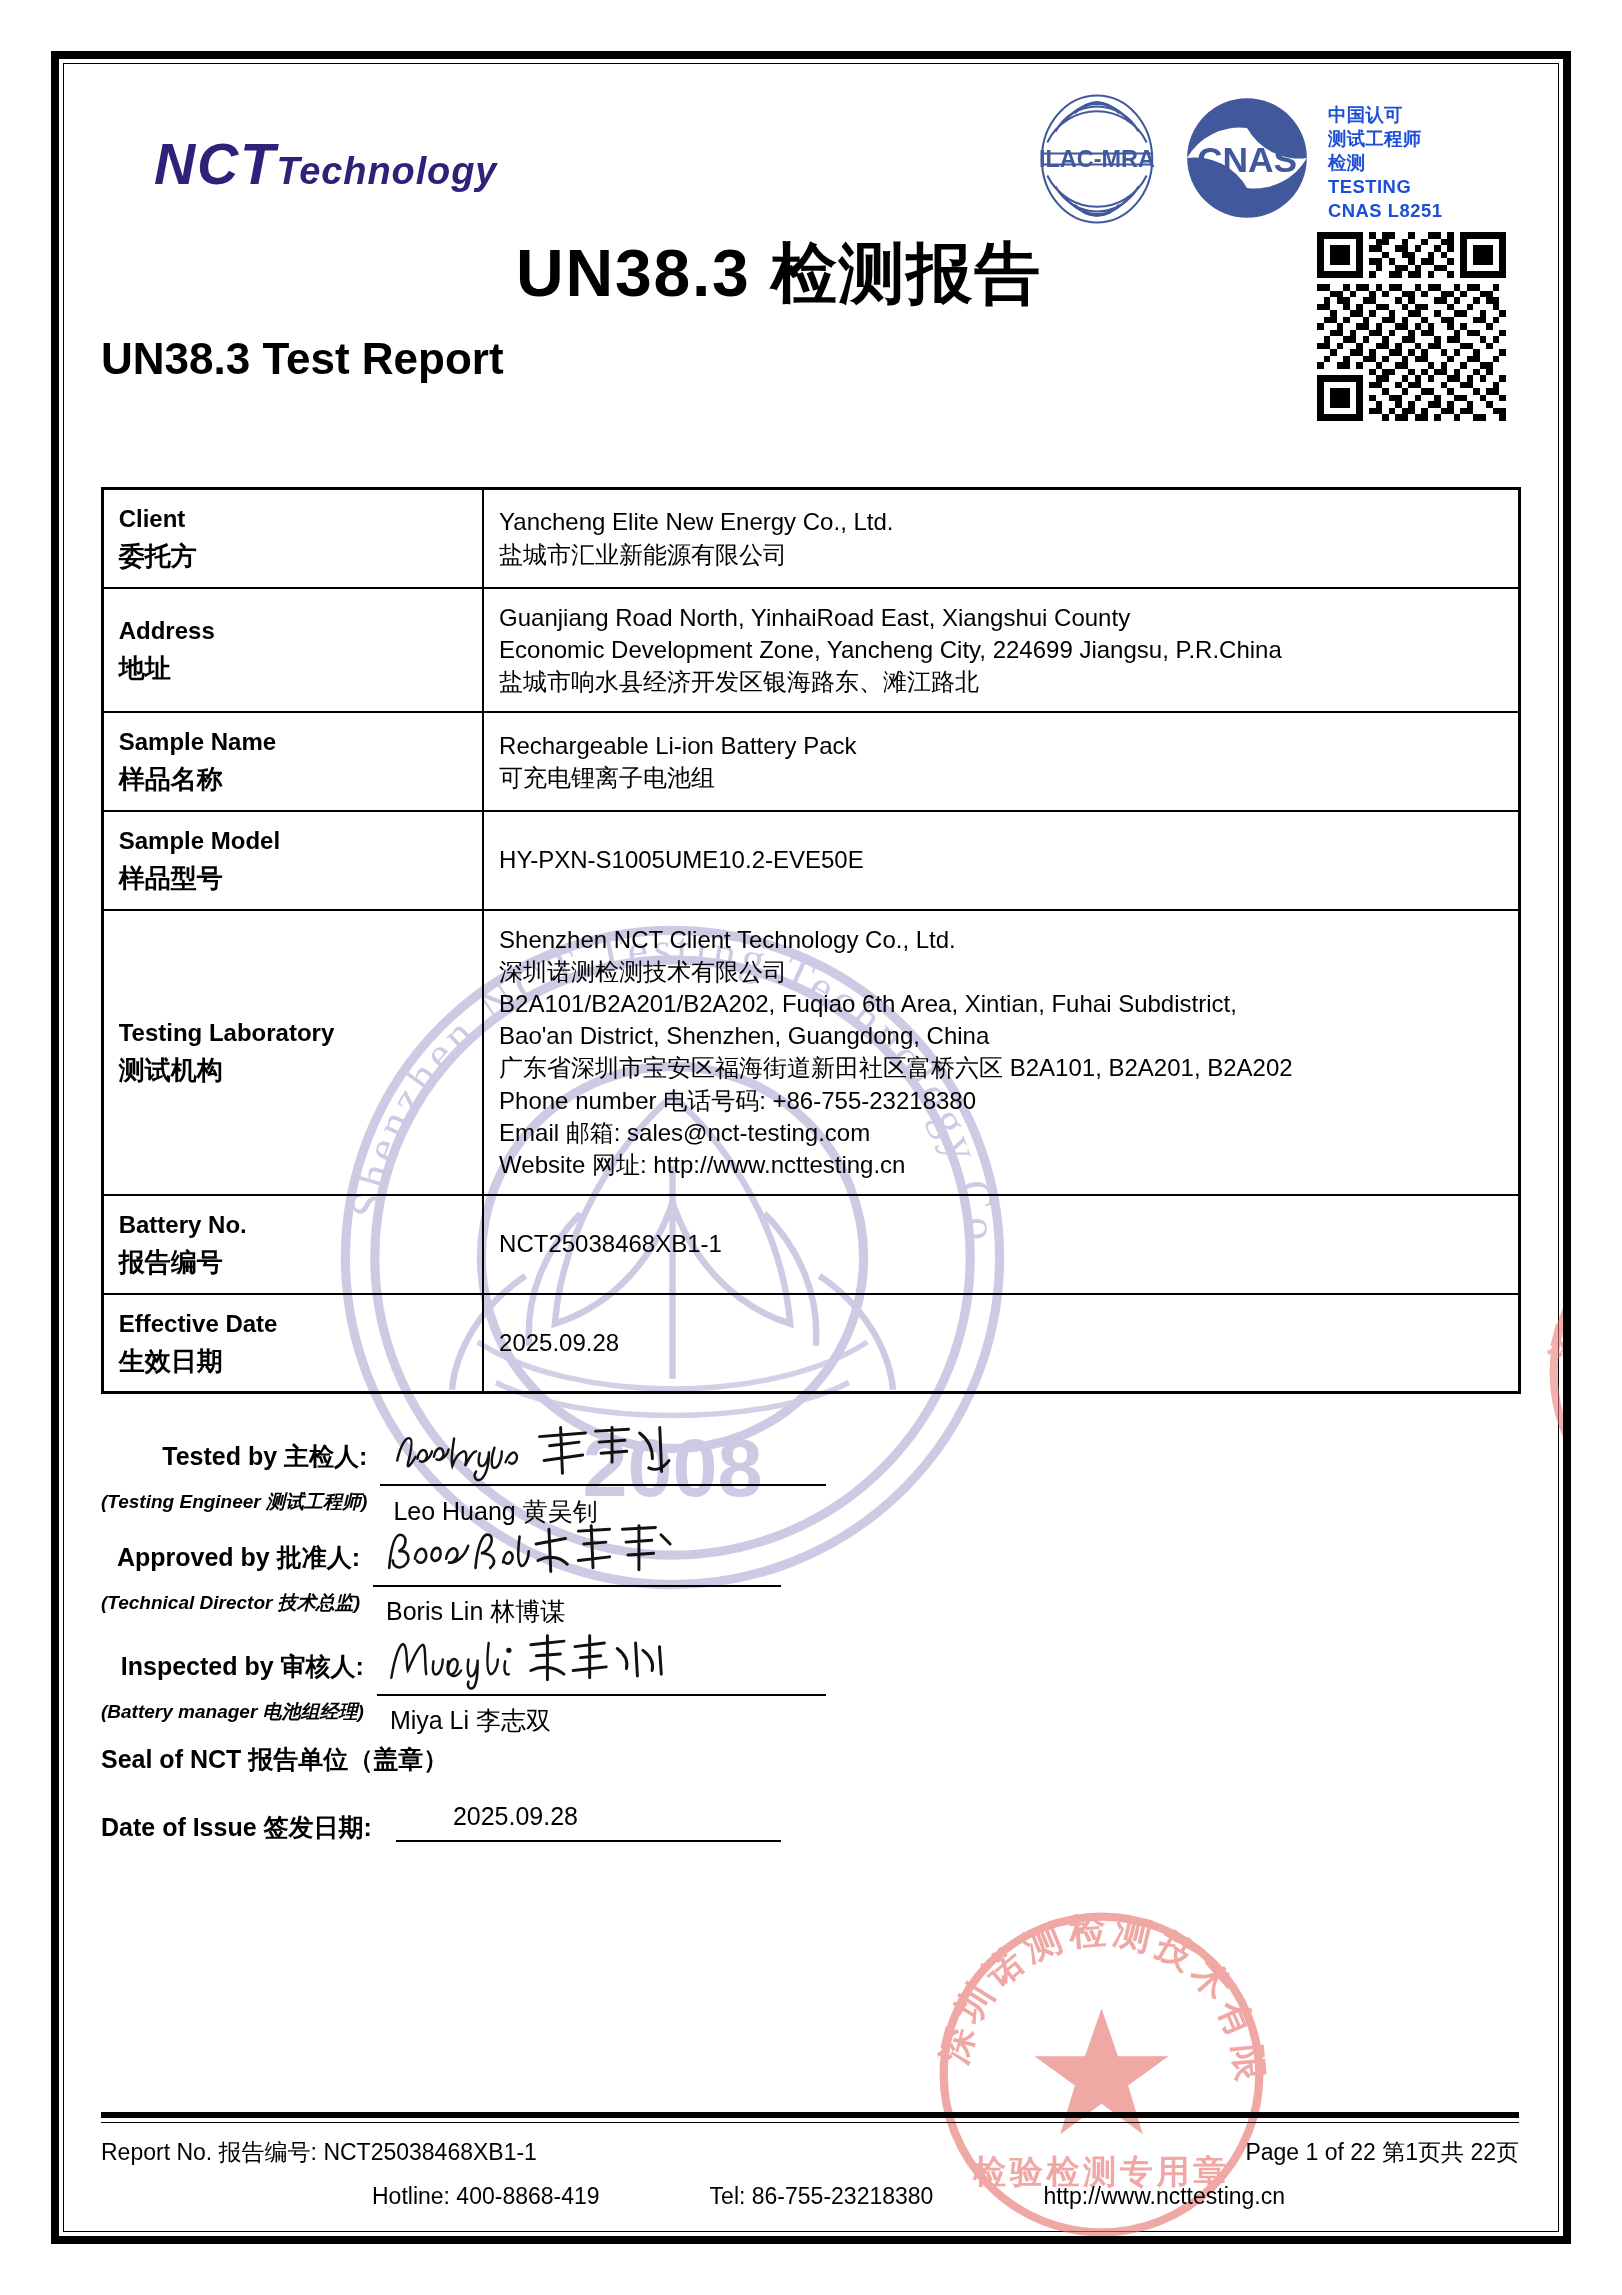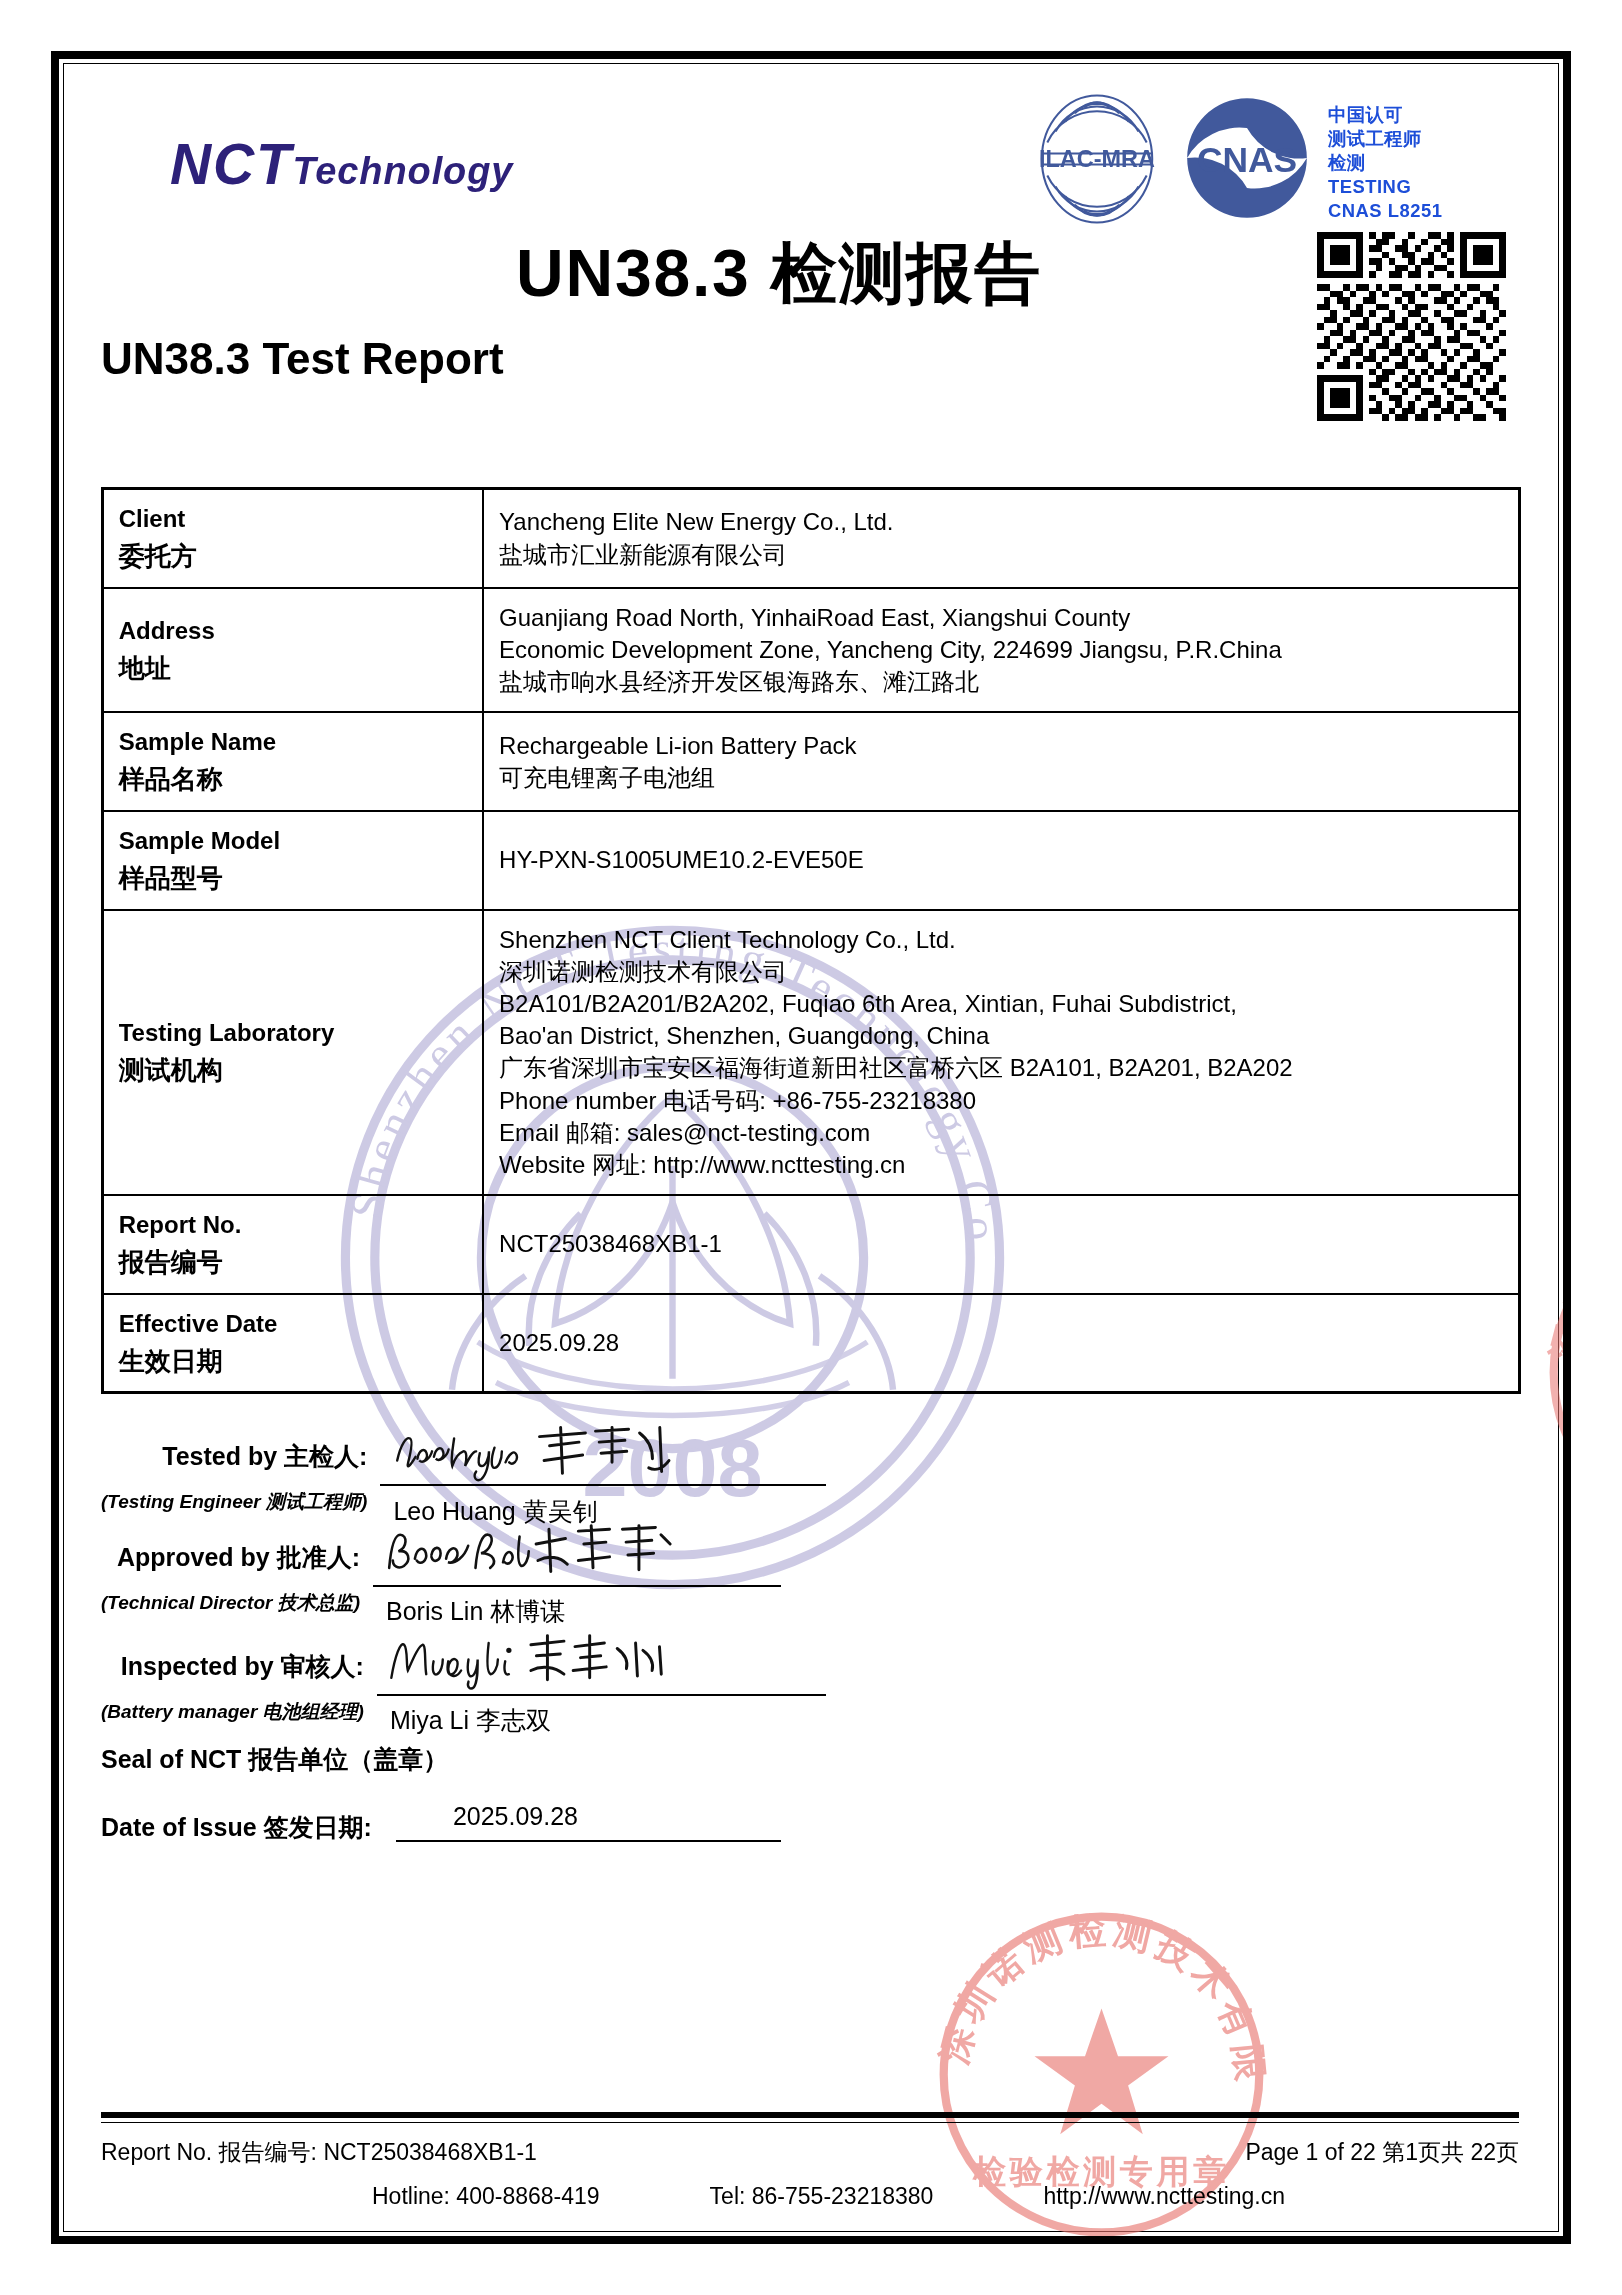--- a/index.html
+++ b/index.html
@@ -32,21 +32,21 @@
   .seal-red{position:absolute;width:367px;height:367px;opacity:.62;}
   .seal-red svg{width:100%;height:100%;}
   .seal-bottom{left:859px;top:1832px;width:367px;height:367px;}
   .seal-right{left:1469px;top:1130px;width:367px;height:367px;opacity:.55;}
 
   .layer-top{position:relative;z-index:3;}
 
   
   .header{position:relative;height:147px;}
   .logo{
-    position:absolute;left:69px;top:48px;
+    position:absolute;left:53px;top:48px;
     font-style:italic;font-weight:bold;color:#2d2179;
     letter-spacing:-0.9px;white-space:nowrap;
   }
   .logo .big{font-size:57px;letter-spacing:1.8px;}
   .logo .small{font-size:38px;letter-spacing:0.9px;}
 
   .accred{position:absolute;left:927px;top:7.3px;display:flex;align-items:flex-start;gap:13px;}
   .ilac{width:138px;height:138px;}
   .cnas-mark{width:136px;height:136px;}
   .accred-txt{
@@ -518,21 +518,21 @@
             <div>B2A101/B2A201/B2A202, Fuqiao 6th Area, Xintian, Fuhai Subdistrict,</div>
             <div>Bao'an District, Shenzhen, Guangdong, China</div>
             <div>广东省深圳市宝安区福海街道新田社区富桥六区 B2A101, B2A201, B2A202</div>
             <div>Phone number 电话号码: +86-755-23218380</div>
             <div>Email 邮箱: sales@nct-testing.com</div>
             <div>Website 网址: http://www.ncttesting.cn</div>
           </td>
         </tr>
         <tr>
           <td class="lbl">
-            <span>Report No.</span>
+            <span>Battery No.</span>
             <span class="cn">报告编号</span>
           </td>
           <td class="val">
             <div>NCT25038468XB1-1</div>
           </td>
         </tr>
         <tr>
           <td class="lbl">
             <span>Effective Date</span>
             <span class="cn">生效日期</span>

